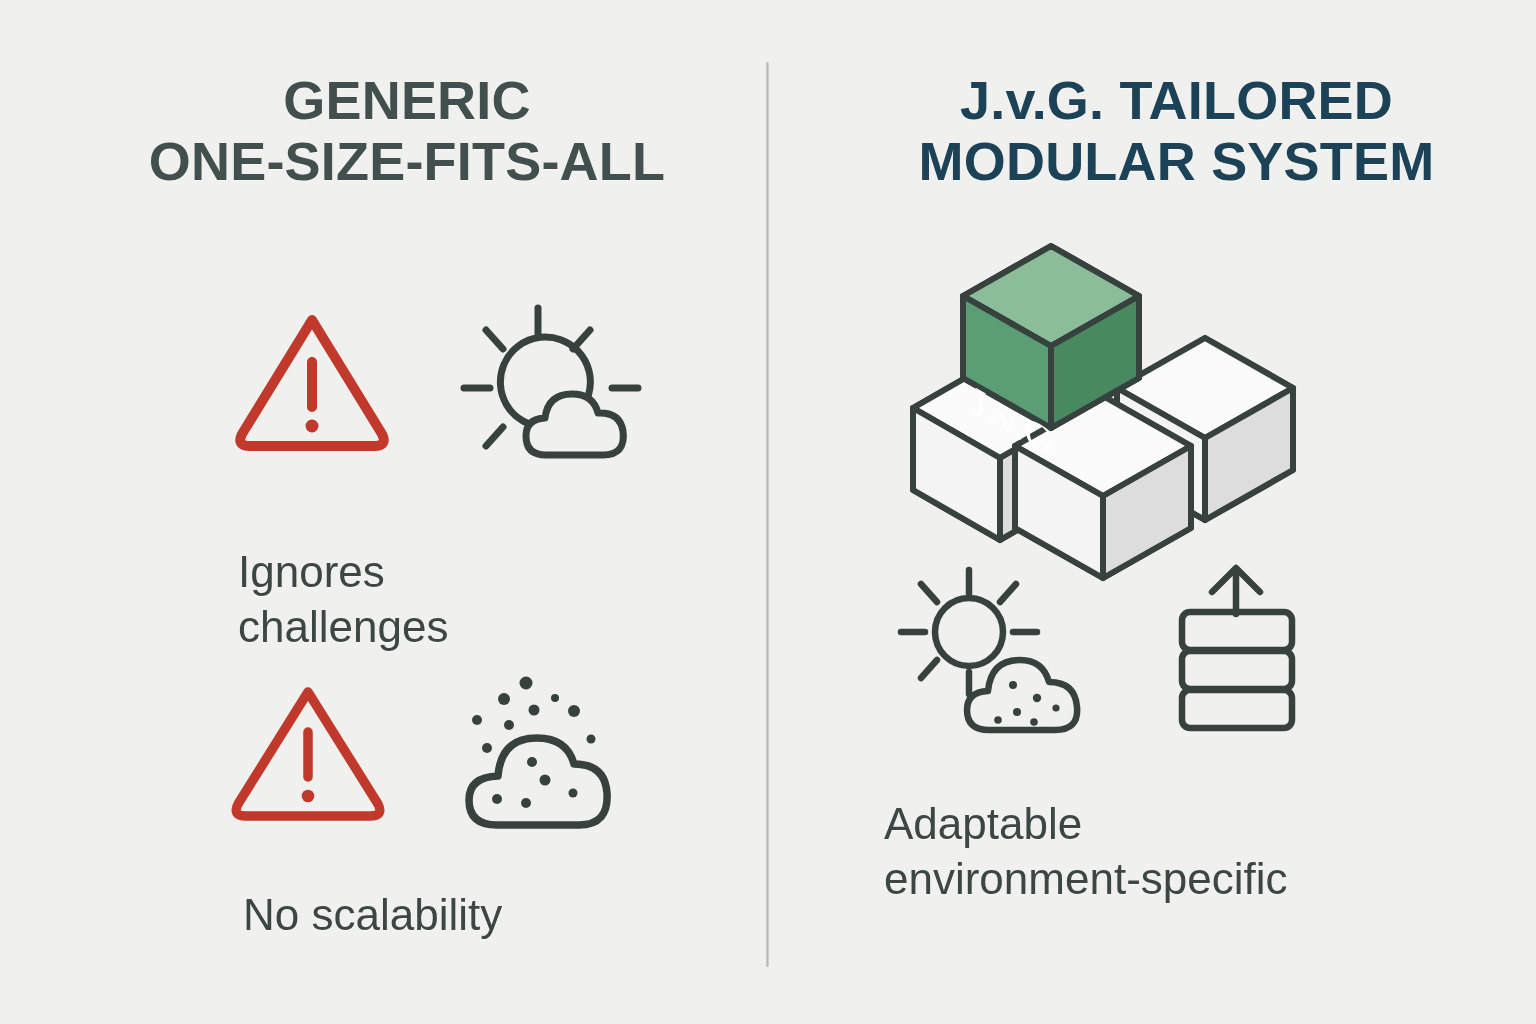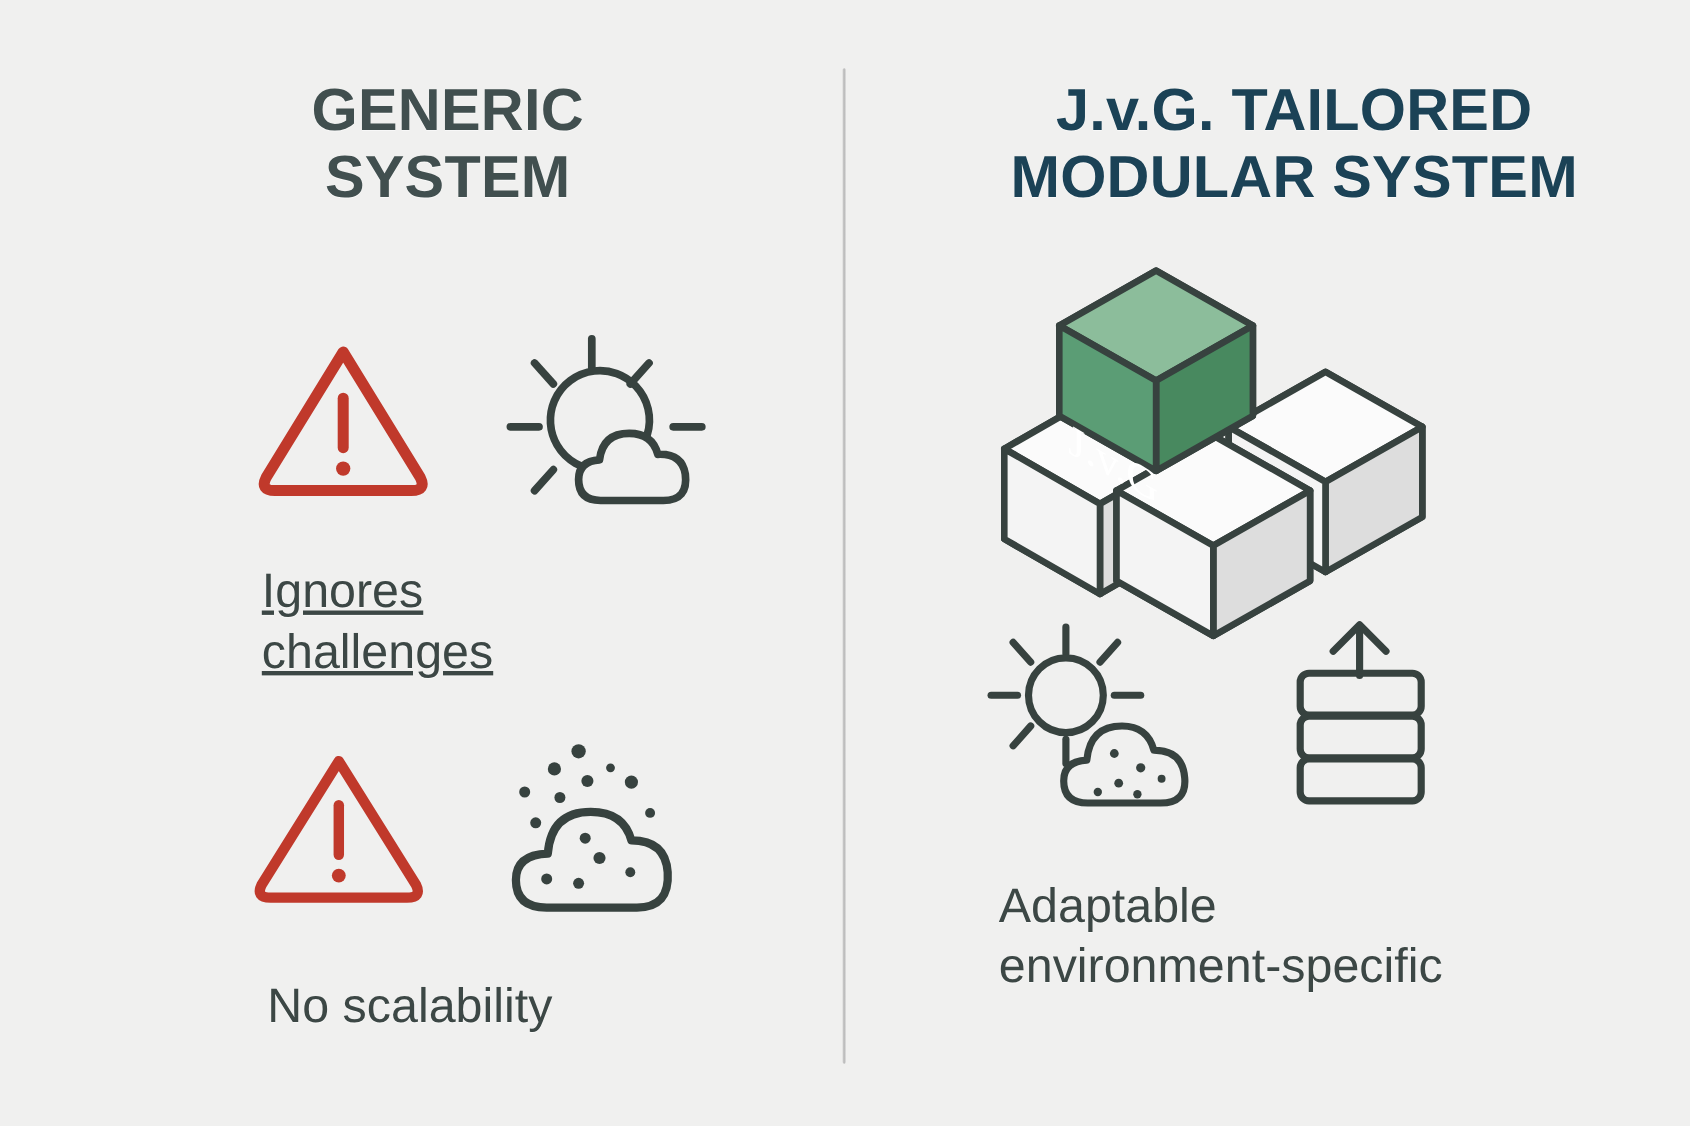--- a/index.html
+++ b/index.html
@@ -68,23 +68,23 @@
   .body-text {
     position: absolute;
     font-size: 44px;
     line-height: 1.25;
     color: #3c4745;
     font-weight: normal;
     text-shadow: 0 1px 0 rgba(255,255,255,0.5);
   }
   .body-text span { display: block; }
 
-  .txt-l1 { left: 238px; top: 466px; text-decoration: underline; }
+  .txt-l1 { left: 238px; top: 500px; }
   .txt-l2 { left: 243px; top: 852px; margin-top: 35px; }
-  .txt-r1 { left: 908px; top: 752px; }
+  .txt-r1 { left: 884px; top: 752px; }
 
   
   .icon-abs { position: absolute; }
   .warn-1 { left: 232px; top: 306px; }
   .weather-1 { left: 448px; top: 300px; }
   .warn-2 { left: 228px; top: 680px; }
   .dust-1 { left: 455px; top: 655px; }
 
   .cubes { left: 895px; top: 228px; }
   .weather-2 { left: 885px; top: 560px; }
@@ -96,21 +96,21 @@
 <body>
 
 <div id="infographic">
 
   <div class="divider"></div>
 
   <div class="column col-left">
 
     <h1 class="heading heading-left">
       <span>GENERIC</span>
-      <span>SYSTEM</span>
+      <span>ONE-SIZE-FITS-ALL</span>
     </h1>
 
     <div class="icon-abs warn-1">
       <svg width="160" height="150" viewBox="0 0 160 150">
         <path d="M80 14 L150 128 Q156 140 142 140 L18 140 Q4 140 10 128 Z" fill="none" stroke="#c0392b" stroke-width="10" stroke-linejoin="round" stroke-linecap="round"></path>
         <line x1="80" y1="56" x2="80" y2="101" stroke="#c0392b" stroke-width="10" stroke-linecap="round"></line>
         <circle cx="80" cy="120" r="6.5" fill="#c0392b"></circle>
       </svg>
     </div>
 

